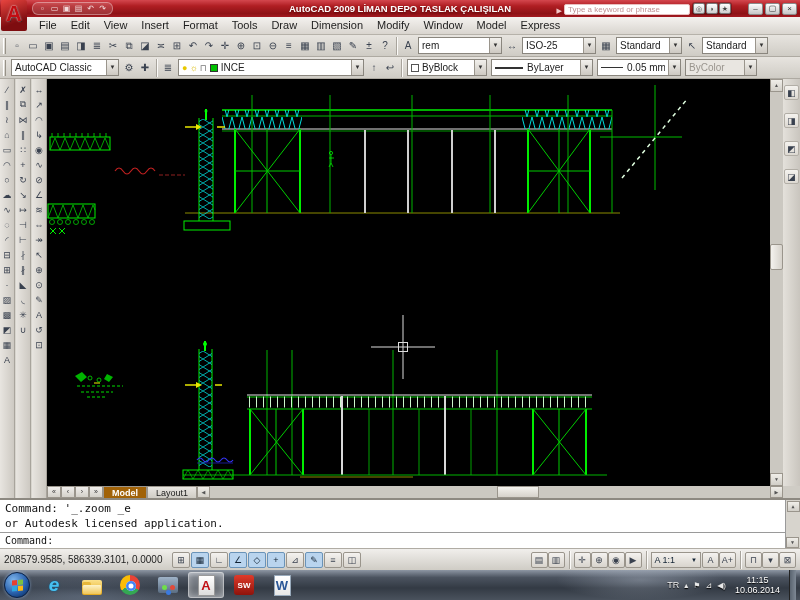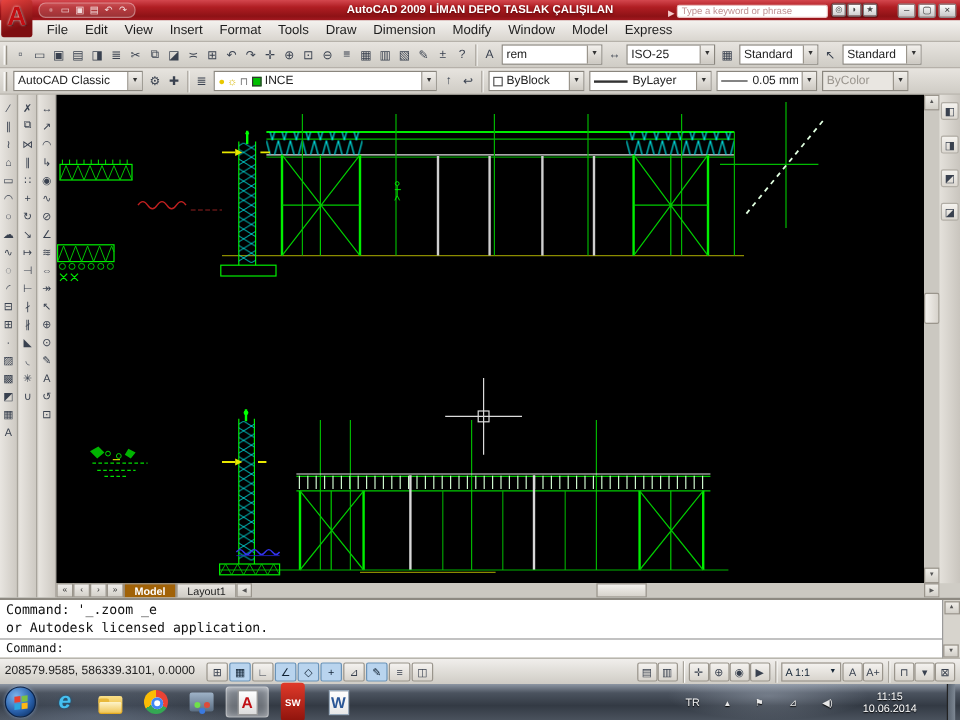--- a/index.html
+++ b/index.html
@@ -132,23 +132,23 @@
   .art-internet-explorer { color:#46c0f0; font-size:19px; font-weight:bold; font-style:italic; text-shadow:0 0 2px #0a5a8a; }
   .art-windows-explorer { background:linear-gradient(#fbe18a,#e3a javascript81f); background:linear-gradient(#fbe18a,#e3a81f); border-radius:2px; width:20px; height:15px; margin-top:4px; }
   .art-windows-explorer::before { content:""; position:absolute; top:2px; left:0; width:9px; height:4px; background:#e8b83a; border-radius:2px 2px 0 0; }
   .art-windows-explorer::after { content:""; position:absolute; bottom:1px; left:1px; width:18px; height:9px; background:linear-gradient(#fdf3c9,#f0c75a); border-radius:1px; }
   .art-chrome { width:20px; height:20px; border-radius:50%; background:conic-gradient(#ea4335 0 33%, #34a853 33% 66%, #fbbc05 66% 100%); }
   .art-chrome::after { content:""; position:absolute; top:6px; left:6px; width:10px; height:10px; border-radius:50%;
     background:#fff; box-shadow:inset 0 0 0 2.5px #4285f4; }
   .art-media-app { width:20px; height:16px; border-radius:2px; background:linear-gradient(#9fb3c8,#5a6d82); }
   .art-media-app::after { content:""; position:absolute; top:8px; left:4px; width:5px; height:5px; border-radius:50%; background:#6fe04a; box-shadow:8px 0 0 #e04a3a, 4px 5px 0 #3a7ae0; }
   .art-autocad { width:17px; height:21px; background:linear-gradient(#fff,#dcdcdc); border:1px solid #999; color:#c00f14; font-weight:bold; font-size:13px; display:flex; align-items:center; justify-content:center; }
-  .art-solidworks { width:20px; height:32px; border-radius:3px; background:linear-gradient(#e03a2a,#8e130c); color:#fff; font-weight:bold; font-size:8px; display:flex; align-items:center; justify-content:center; }
+  .art-solidworks { width:20px; height:20px; border-radius:3px; background:linear-gradient(#e03a2a,#8e130c); color:#fff; font-weight:bold; font-size:8px; display:flex; align-items:center; justify-content:center; }
   .art-word { width:17px; height:21px; background:linear-gradient(#fff,#e8e8e8); border:1px solid #9ab; color:#2b5797; font-weight:bold; font-size:13px; display:flex; align-items:center; justify-content:center; }
-  .tray { margin-left:auto; display:flex; align-items:center; gap:21px; padding-right:4px; }
+  .tray { margin-left:auto; display:flex; align-items:center; gap:5px; padding-right:4px; }
   .tray-lang { color:#f0f0f0; font-size:9px; text-shadow:0 1px 1px #000; }
   .tray-ico { color:#e8e8e8; font-size:8px; text-shadow:0 1px 1px #000; }
   .clock { text-align:center; color:#fff; font-size:9px; line-height:10px; text-shadow:0 1px 1px #000; padding:0 4px; }
   .showdesk { width:7px; height:30px; background:linear-gradient(90deg,#5a6470,#7e8894); border-left:1px solid #222; }
 </style>
 </head>
 <body>
 
 <div id="root">
 

